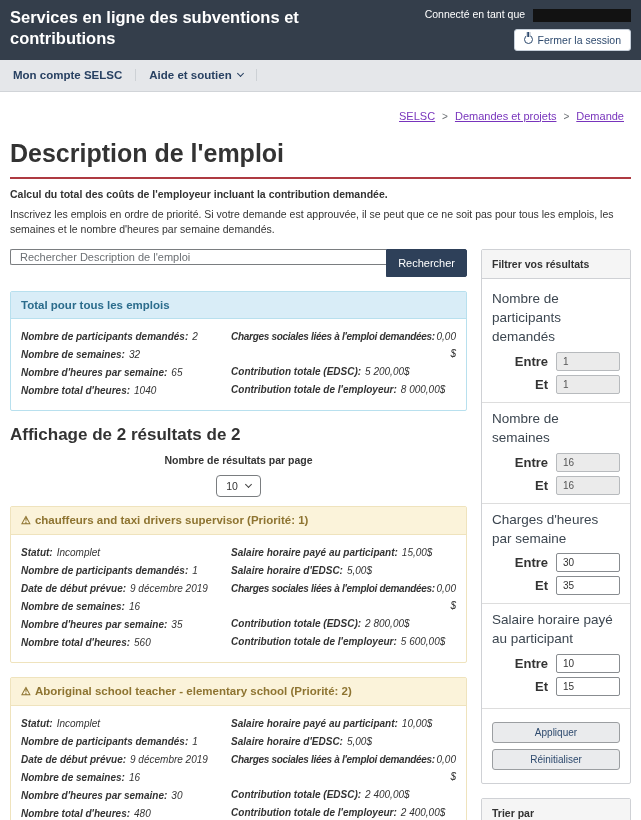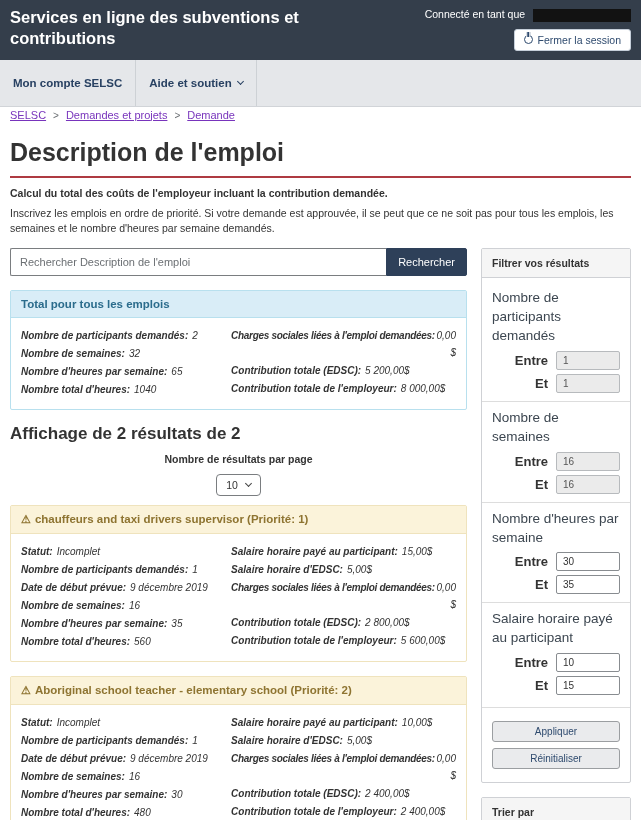--- a/index.html
+++ b/index.html
@@ -17,45 +17,45 @@
   .logout-btn { margin-top:7px; background:#fff; color:#2e4a6e; border:1px solid #c6cfda;
     border-radius:3px; font-size:10.5px; padding:4px 9px; display:inline-flex;
     align-items:center; gap:5px; font-family:inherit; cursor:pointer; }
   .power-icon { width:9px; height:9px; border:1.5px solid #2e4a6e; border-radius:50%;
     position:relative; display:inline-block; }
   .power-icon::after { content:""; position:absolute; top:-4px; left:50%;
     transform:translateX(-50%); width:1.5px; height:5px; background:#2e4a6e;
     border-left:1px solid #fff; border-right:1px solid #fff; }
 
   
-  .main-nav { background:#e5e7ea; border-bottom:1px solid #d1d4d8; display:flex; height:47px; }
+  .main-nav { background:#e5e7ea; border-bottom:1px solid #d1d4d8; display:flex; height:32px;align-items:center; }
   .nav-item { padding:0 13px; display:flex; align-items:center; gap:6px; font-size:11.5px;
     font-weight:bold; color:#284162; border-right:1px solid #cdd1d5; cursor:pointer; }
   .chev { width:5px; height:5px; border-right:1.5px solid #284162;
     border-bottom:1.5px solid #284162; transform:rotate(45deg); margin-top:-3px; }
 
   
-  .breadcrumb { padding:2px 10px 5px; font-size:11px; }
+  .breadcrumb { padding:18px 10px 5px; font-size:11px;text-align:right; }
   .crumb { color:#7834bc; text-decoration:underline; margin-right:7px; cursor:pointer; }
   .crumb-sep { color:#6b6f73; margin-right:7px; font-size:10px; }
 
   
   .content { padding:0 10px; }
   h1.page-title { font-size:25px; font-weight:bold; color:#333; margin-top:12px;
     padding-bottom:9px; border-bottom:2px solid #ae3a41; }
   .intro-bold { font-size:10.5px; font-weight:bold; margin:9px 0 7px; }
   .intro { font-size:10.5px; line-height:1.5; margin-bottom:11px; }
 
   .main-row { display:flex; gap:14px; align-items:flex-start; }
   .left-col { flex:1; min-width:0; }
   .sidebar { width:150px; flex-shrink:0; }
 
   
   .search-group { display:flex; }
-  .search-input { flex:1; height:28px; border:1px solid #7a7d80; border-right:none;
+  .search-input { flex:1; height:16px; border:1px solid #7a7d80; border-right:none;
     padding:0 9px; font-size:11px; color:#333; font-family:inherit; border-radius:2px 0 0 2px; }
   .search-input::placeholder { color:#6b6f73; opacity:1; }
   .search-btn { height:28px; background:#2e4059; color:#fff; border:1px solid #2e4059;
     font-size:11px; padding:0 11px; border-radius:0 2px 2px 0; font-family:inherit; cursor:pointer; }
 
   
   .panel { border:1px solid; border-radius:2px; margin-top:14px; background:#fff; }
   .panel-heading { padding:7px 10px; font-weight:bold; font-size:11.5px; }
   .panel-info { border-color:#b8e0ee; }
   .panel-info .panel-heading { background:#d9edf7; color:#2b6c8c; border-bottom:1px solid #b8e0ee; }
@@ -263,21 +263,21 @@
           <div class="frow">
               <span class="flabel">Entre</span>
               <input class="finput" disabled="" value="16" style="">
             </div>
           <div class="frow">
               <span class="flabel">Et</span>
               <input class="finput" disabled="" value="16" style="">
             </div>
           <hr class="fdivider">
 
-          <div class="fsec-title">Nombre d'heures par semaine</div>
+          <div class="fsec-title">Charges d'heures par semaine</div>
           <div class="frow">
               <span class="flabel">Entre</span>
               <input class="finput" value="30" style="">
             </div>
           <div class="frow">
               <span class="flabel">Et</span>
               <input class="finput" value="35" style="">
             </div>
           <hr class="fdivider">
 

